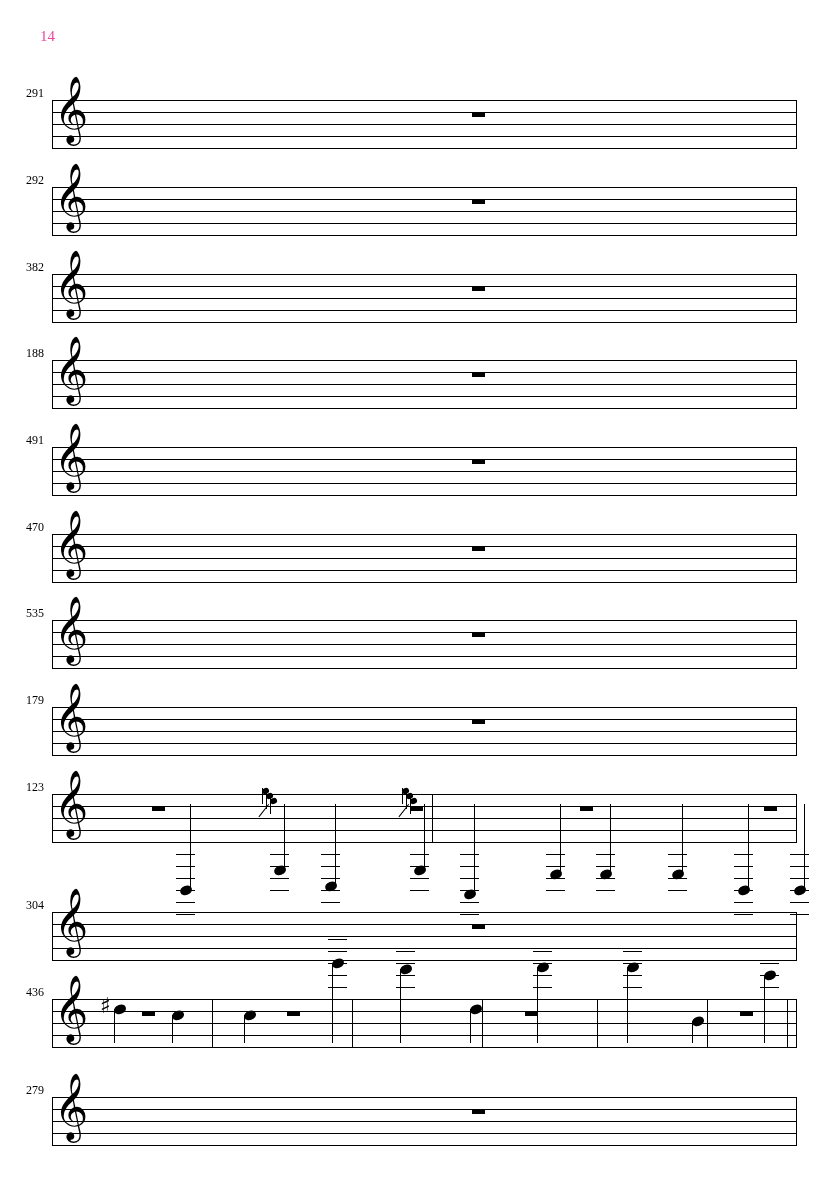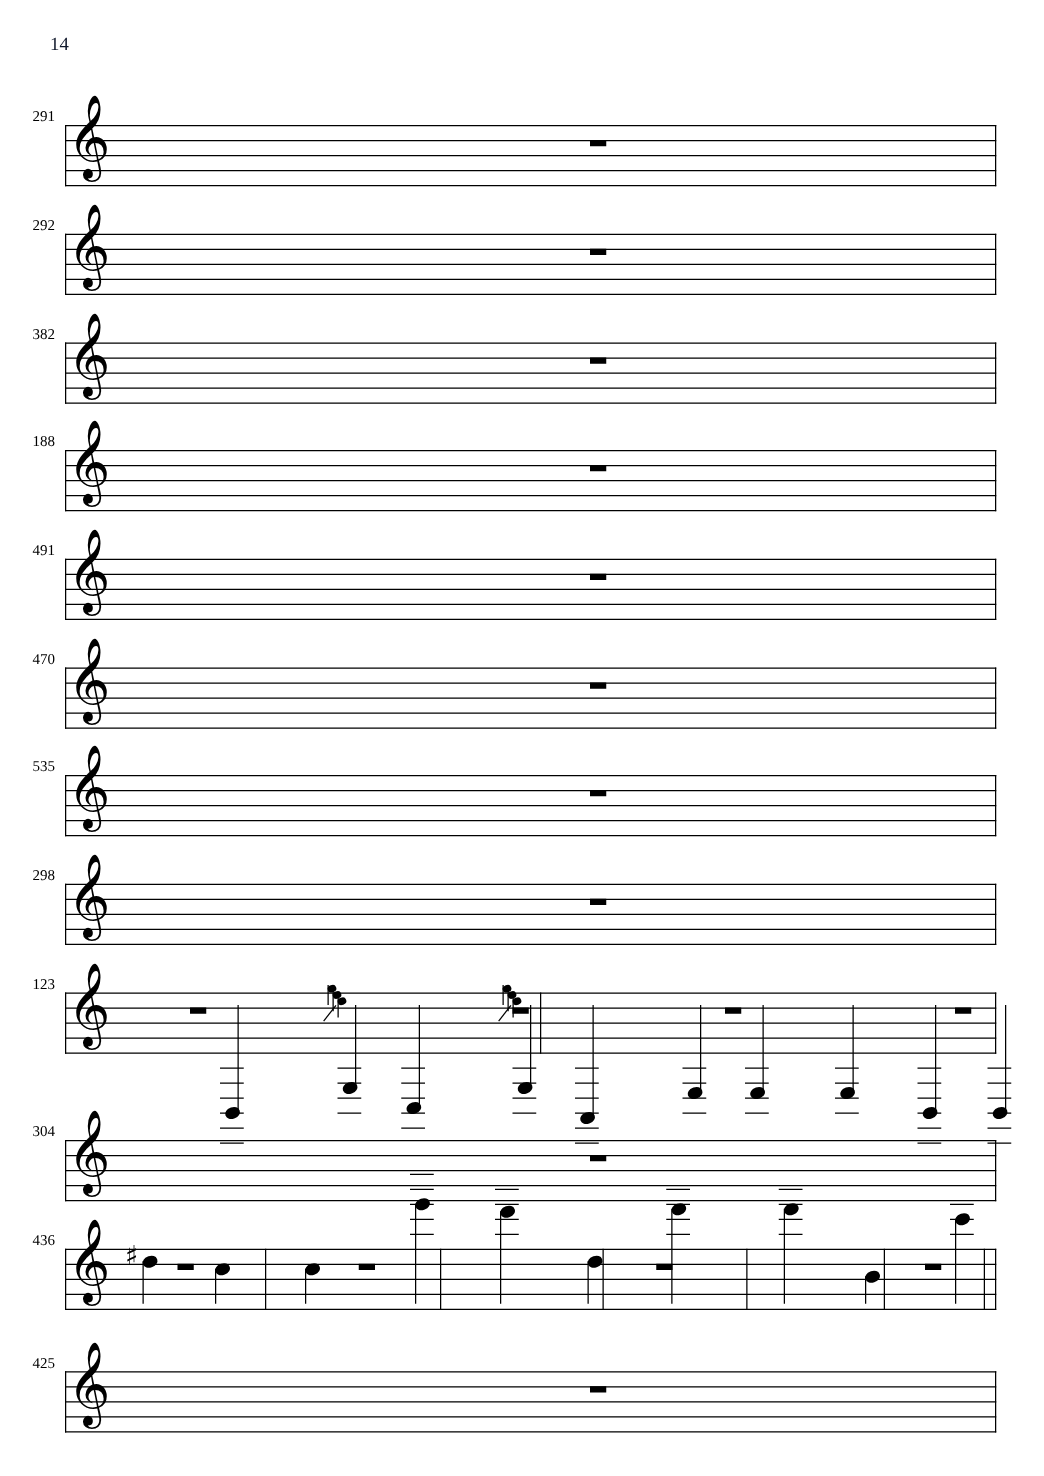--- a/index.html
+++ b/index.html
@@ -19,21 +19,21 @@
     position: relative;
     width: 835px;
     height: 1181px;
   }
   .page-number {
     position: absolute;
     left: 40px;
     top: 28px;
     font-size: 15px;
     font-family: "Liberation Serif", serif;
-    color: #0f172a;
+    color: #ec4899;
   }
   .system {
     position: absolute;
     left: 0;
     width: 835px;
   }
   .measure-number {
     position: absolute;
     left: 26px;
     top: -2px;
@@ -228,21 +228,21 @@
           <div class="staff-line l2"></div>
           <div class="staff-line l3"></div>
           <div class="staff-line l4"></div>
           <div class="barline" style="left: 0px;"></div>
           <div class="barline" style="left: 744px;"></div>
           <div class="rest-whole" style="left: 420px;"></div>
         </div>
         <div class="clef">𝄞</div>
       </div>
       <div class="system" style="top: 695px;">
-        <div class="measure-number">298</div>
+        <div class="measure-number">179</div>
         <div class="staff">
           <div class="staff-line l0"></div>
           <div class="staff-line l1"></div>
           <div class="staff-line l2"></div>
           <div class="staff-line l3"></div>
           <div class="staff-line l4"></div>
           <div class="barline" style="left: 0px;"></div>
           <div class="barline" style="left: 744px;"></div>
           <div class="rest-whole" style="left: 420px;"></div>
         </div>
@@ -421,21 +421,21 @@
           <div class="notehead" style="left: 640px; top: 18px;"></div>
           <div class="ledger" style="left: 708px; top: -12px;"></div>
           <div class="ledger" style="left: 708px; top: -24px;"></div>
           <div class="ledger" style="left: 708px; top: -36px;"></div>
           <div class="stem" style="left: 712px; top: -24px; height: 68px;"></div>
           <div class="notehead" style="left: 712px; top: -28px;"></div>
         </div>
         <div class="clef">𝄞</div>
       </div>
       <div class="system" style="top: 1085px;">
-        <div class="measure-number">425</div>
+        <div class="measure-number">279</div>
         <div class="staff">
           <div class="staff-line l0"></div>
           <div class="staff-line l1"></div>
           <div class="staff-line l2"></div>
           <div class="staff-line l3"></div>
           <div class="staff-line l4"></div>
           <div class="barline" style="left: 0px;"></div>
           <div class="barline" style="left: 744px;"></div>
           <div class="rest-whole" style="left: 420px;"></div>
         </div>

